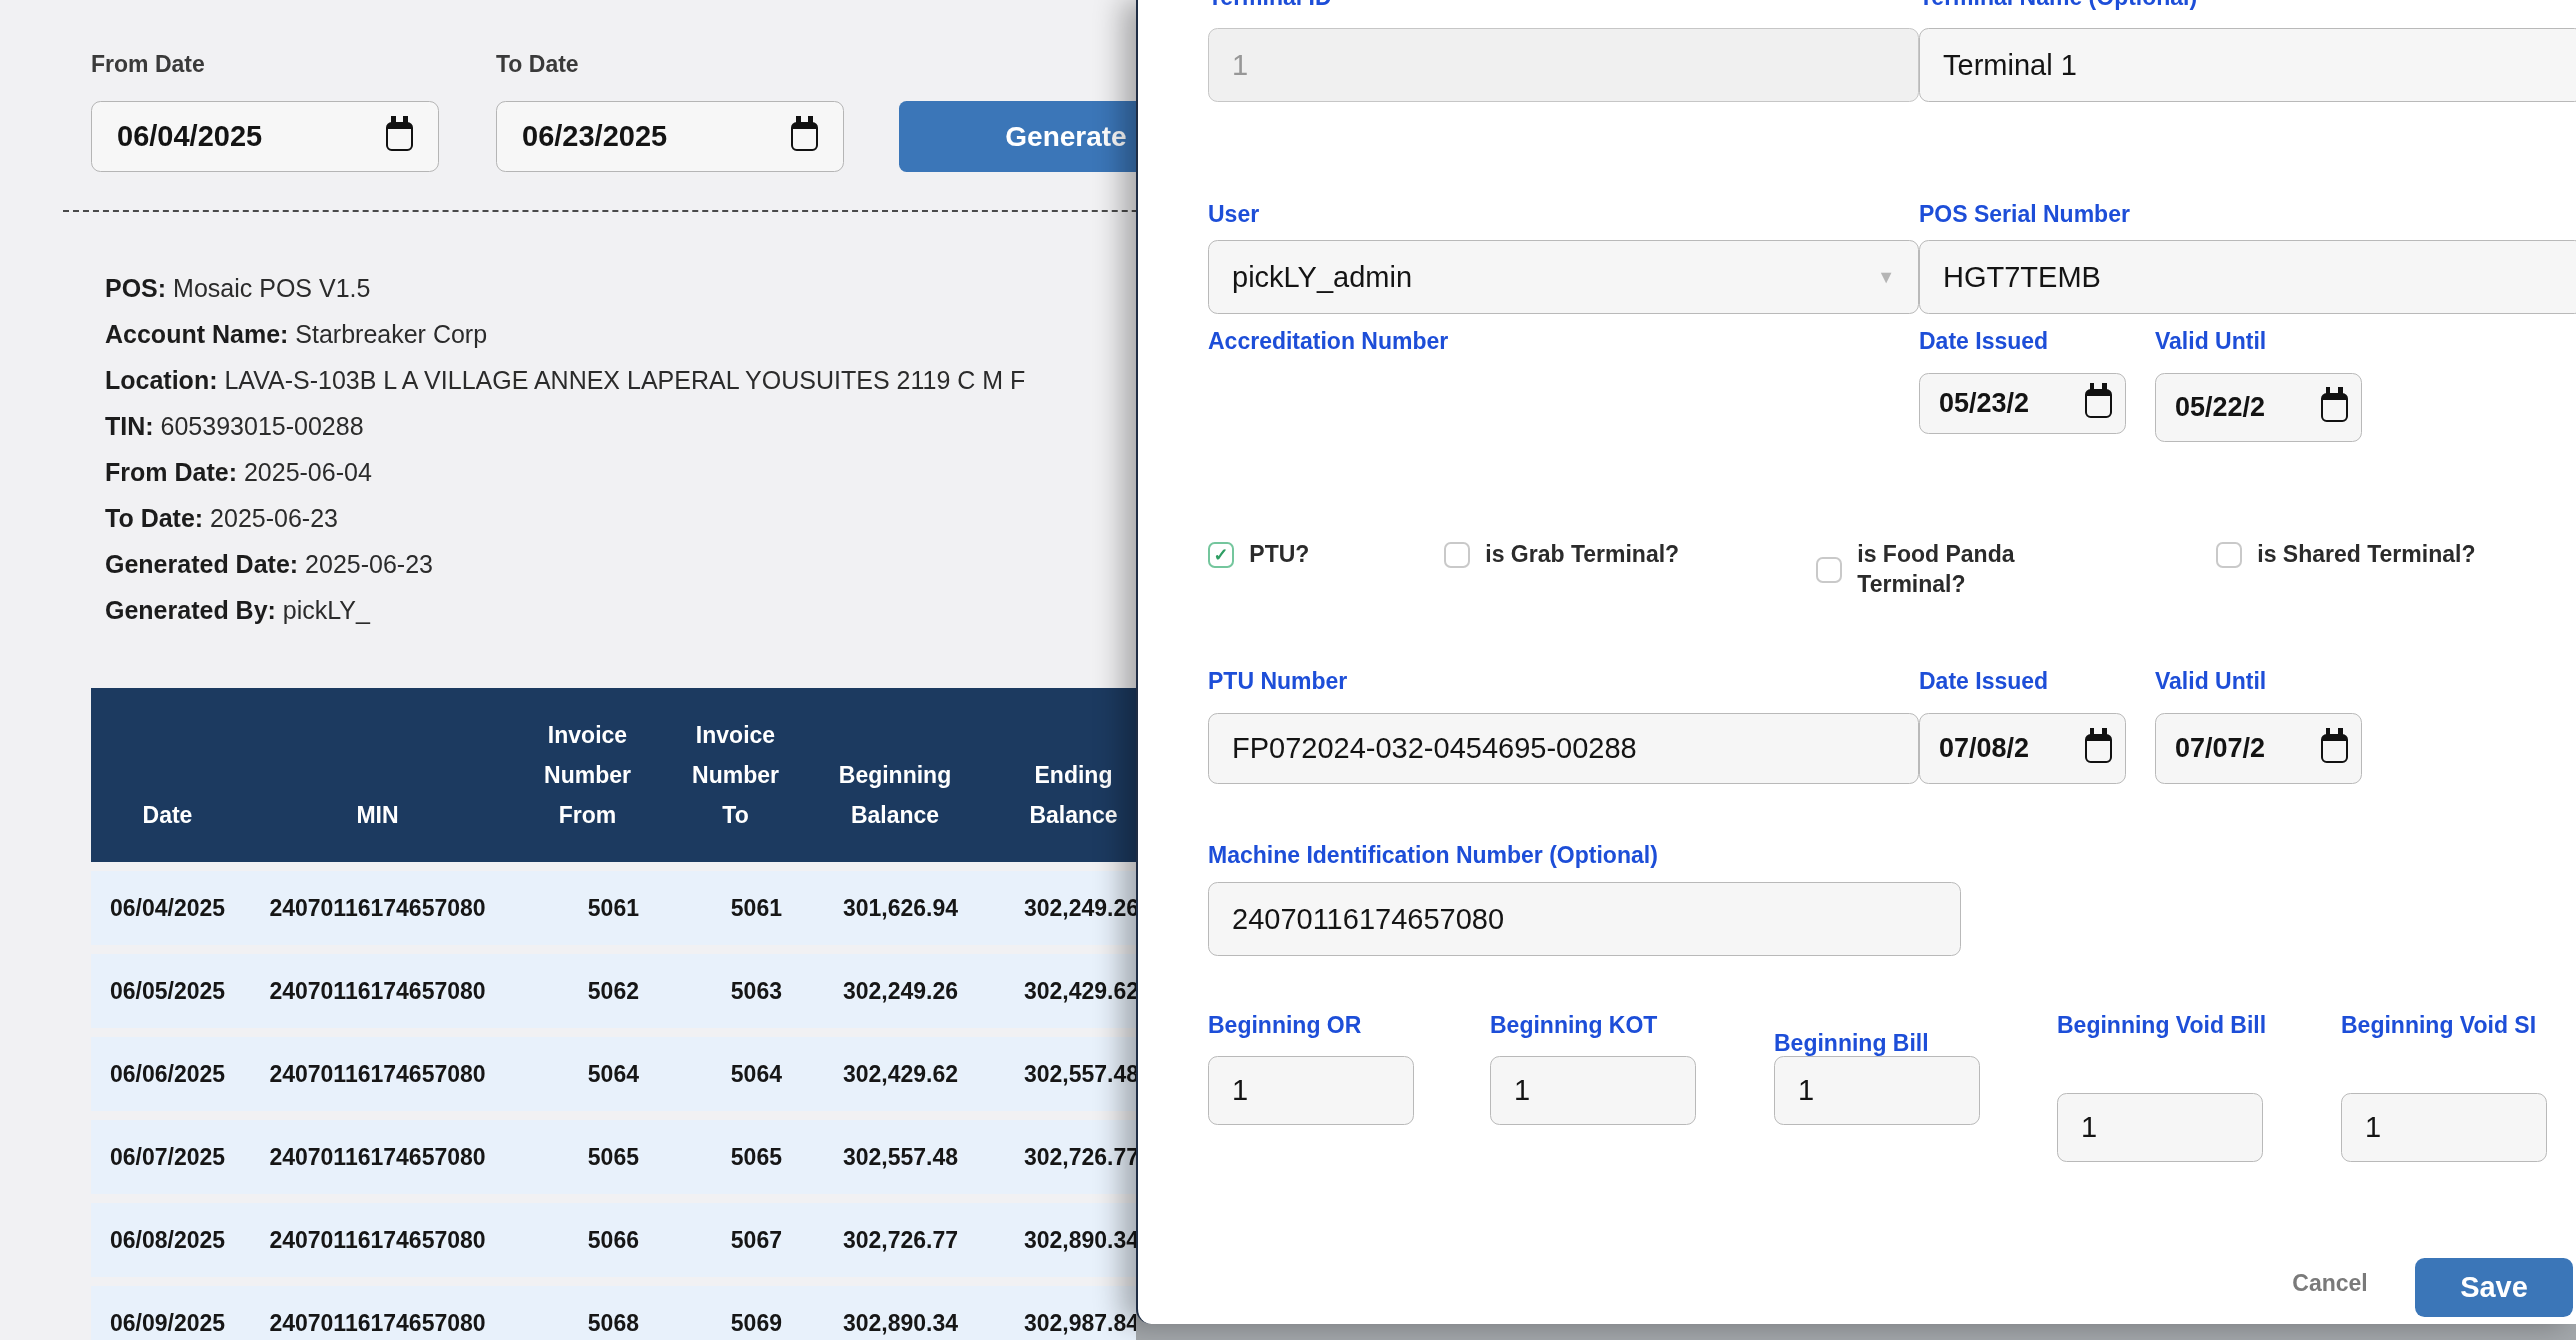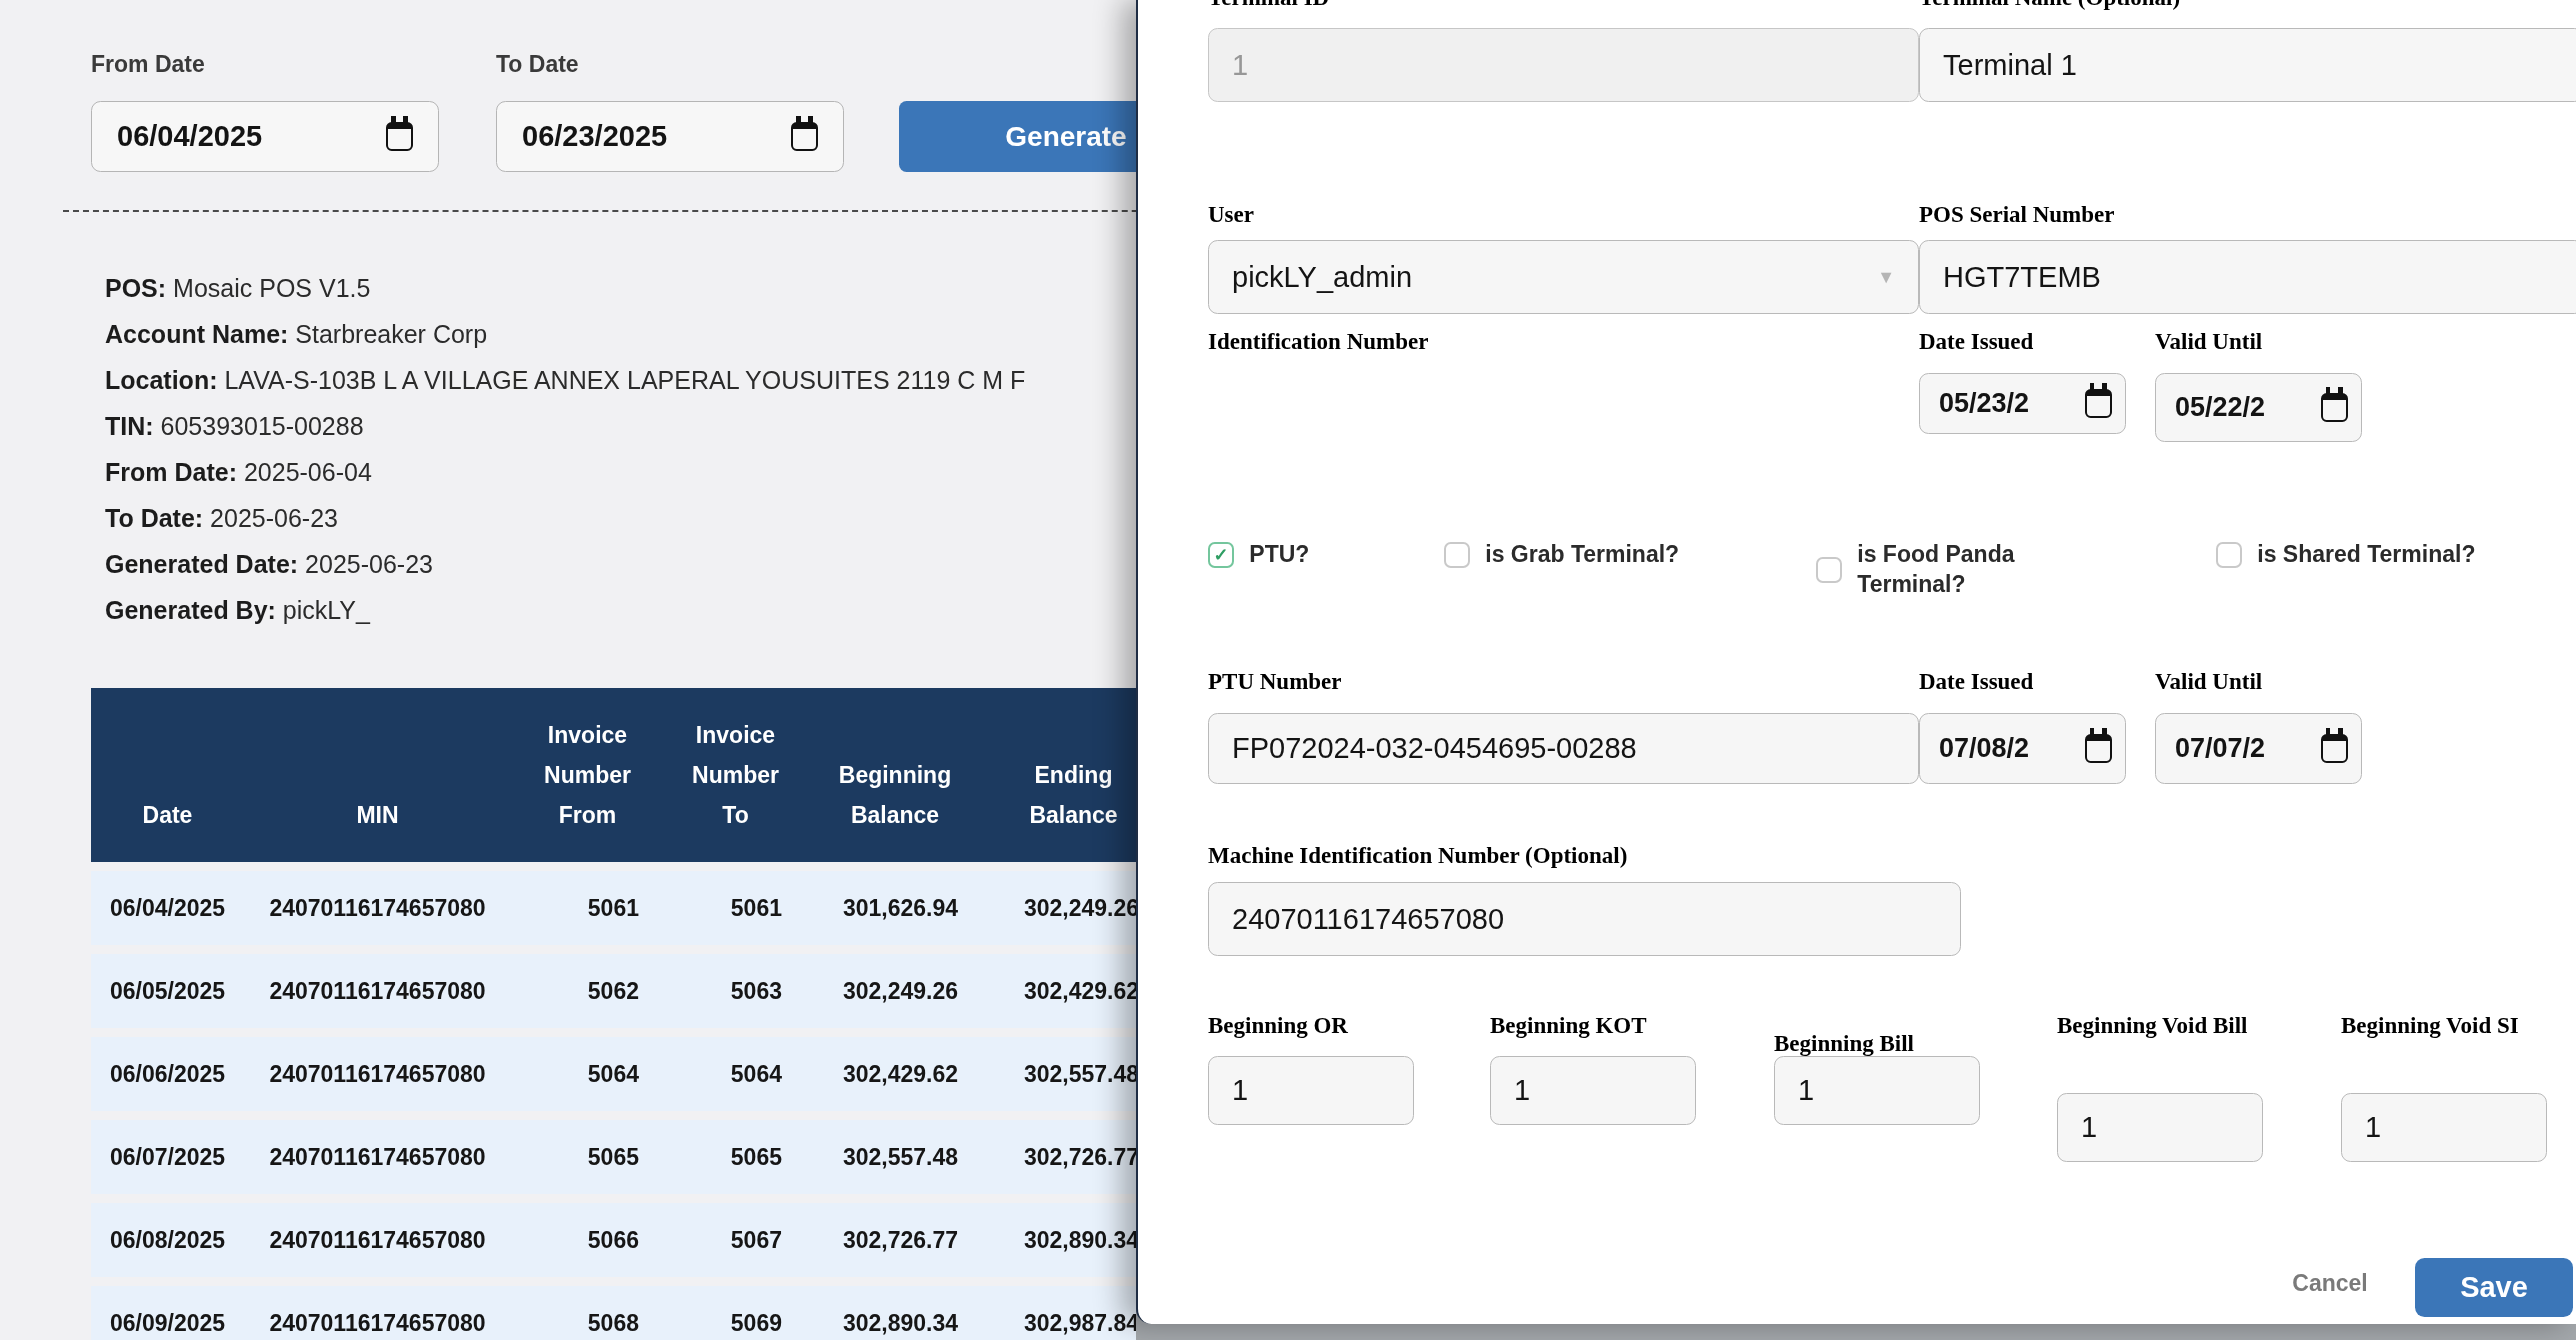--- a/index.html
+++ b/index.html
@@ -46,22 +46,22 @@
   .report-table td.num { text-align: right; padding-right: 25px; }
   .c0 { width: 153px; } .c1 { width: 267px; } .c2 { width: 153px; }
   .c3 { width: 143px; } .c4 { width: 176px; } .c5 { width: 181px; }
 
   
   .backdrop { position: absolute; left: 1136px; top: 0; right: 0; bottom: 0;
     background: #a3a7ab; }
   .modal { position: absolute; left: 1136px; top: 0; right: 0; height: 1324px;
     background: #fff; border-bottom-left-radius: 15.3px;
     border-left: 2.9px solid #1f2d44; box-shadow: -13.3px 0 29px rgba(0,0,0,0.30); }
-  .m-label { position: absolute; font-size: 23px; font-weight: 700; color: #000000;
-    line-height: 29px; font-family: Liberation Serif, serif; }
+  .m-label { position: absolute; font-size: 23px; font-weight: 700; color: #1d4ed8;
+    line-height: 29px; }
   .m-input {
     position: absolute; height: 74px; background: #f6f6f6;
     border: 1.9px solid #b9b9b9; border-radius: 9.5px;
     display: flex; align-items: center; padding: 0 23px;
     font-size: 29px; color: #141414; white-space: nowrap; overflow: hidden;
   }
   .m-input.disabled { background: #f0f0f0; color: #979797; border-color: #c6c6c6; }
   .m-input .chev { margin-left: auto; font-size: 18px; color: #b5b5b5; }
   .m-input.date { justify-content: space-between; padding: 0 13.3px 0 19px;
     font-size: 27px; font-weight: 600; }
@@ -195,21 +195,21 @@
     <span class="m-label" style="left:781px; top:200px;">POS Serial Number</span>
 
     <div class="m-input" style="left:70px; top:240px; width:711px;">
       <span>pickLY_admin</span>
       <span class="chev">▼</span>
     </div>
     <div class="m-input" style="left:781px; top:240px; right:-7.6px;">
       <span>HGT7TEMB</span>
     </div>
 
-    <span class="m-label" style="left:70px; top:327px;">Identification Number</span>
+    <span class="m-label" style="left:70px; top:327px;">Accreditation Number</span>
     <span class="m-label" style="left:781px; top:327px;">Date Issued</span>
     <span class="m-label" style="left:1017px; top:327px;">Valid Until</span>
 
     <div class="m-input date" style="left:781px; top:373px; width:207px; height:61px;">
       <span>05/23/2</span>
       <span class="cal-icon"></span>
     </div>
     <div class="m-input date" style="left:1017px; top:373px; width:207px; height:69px;">
       <span>05/22/2</span>
       <span class="cal-icon"></span>

